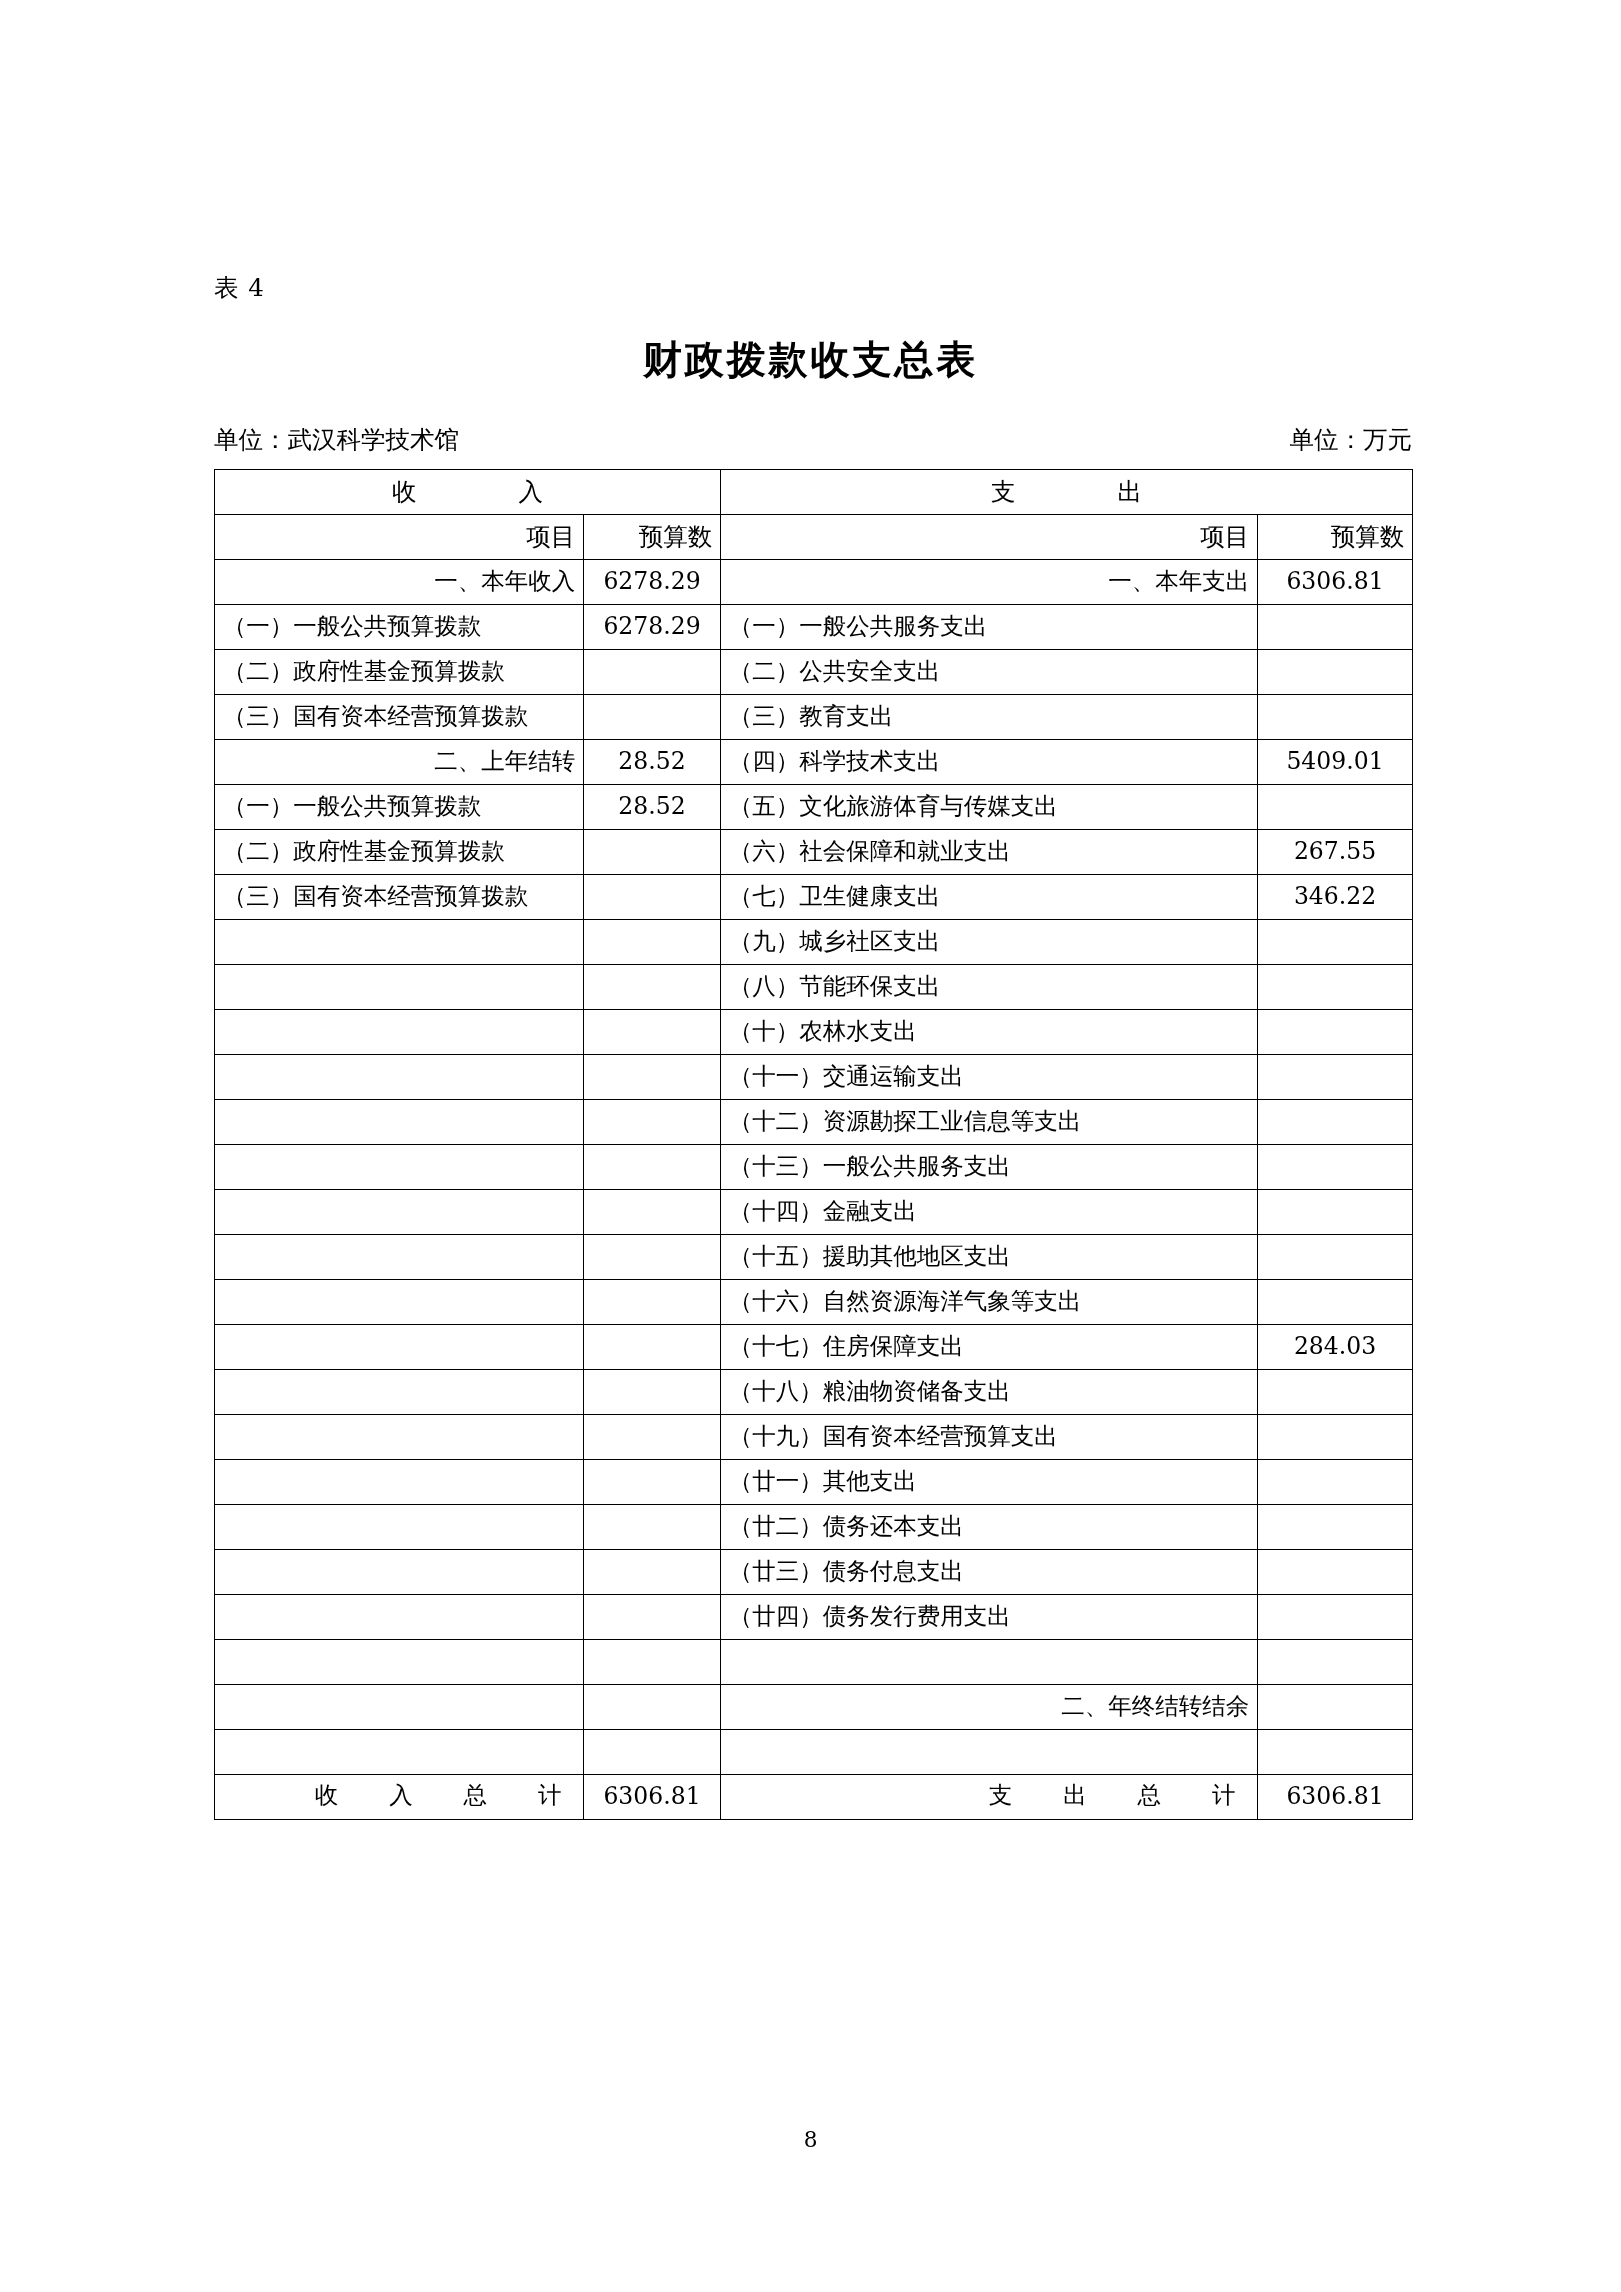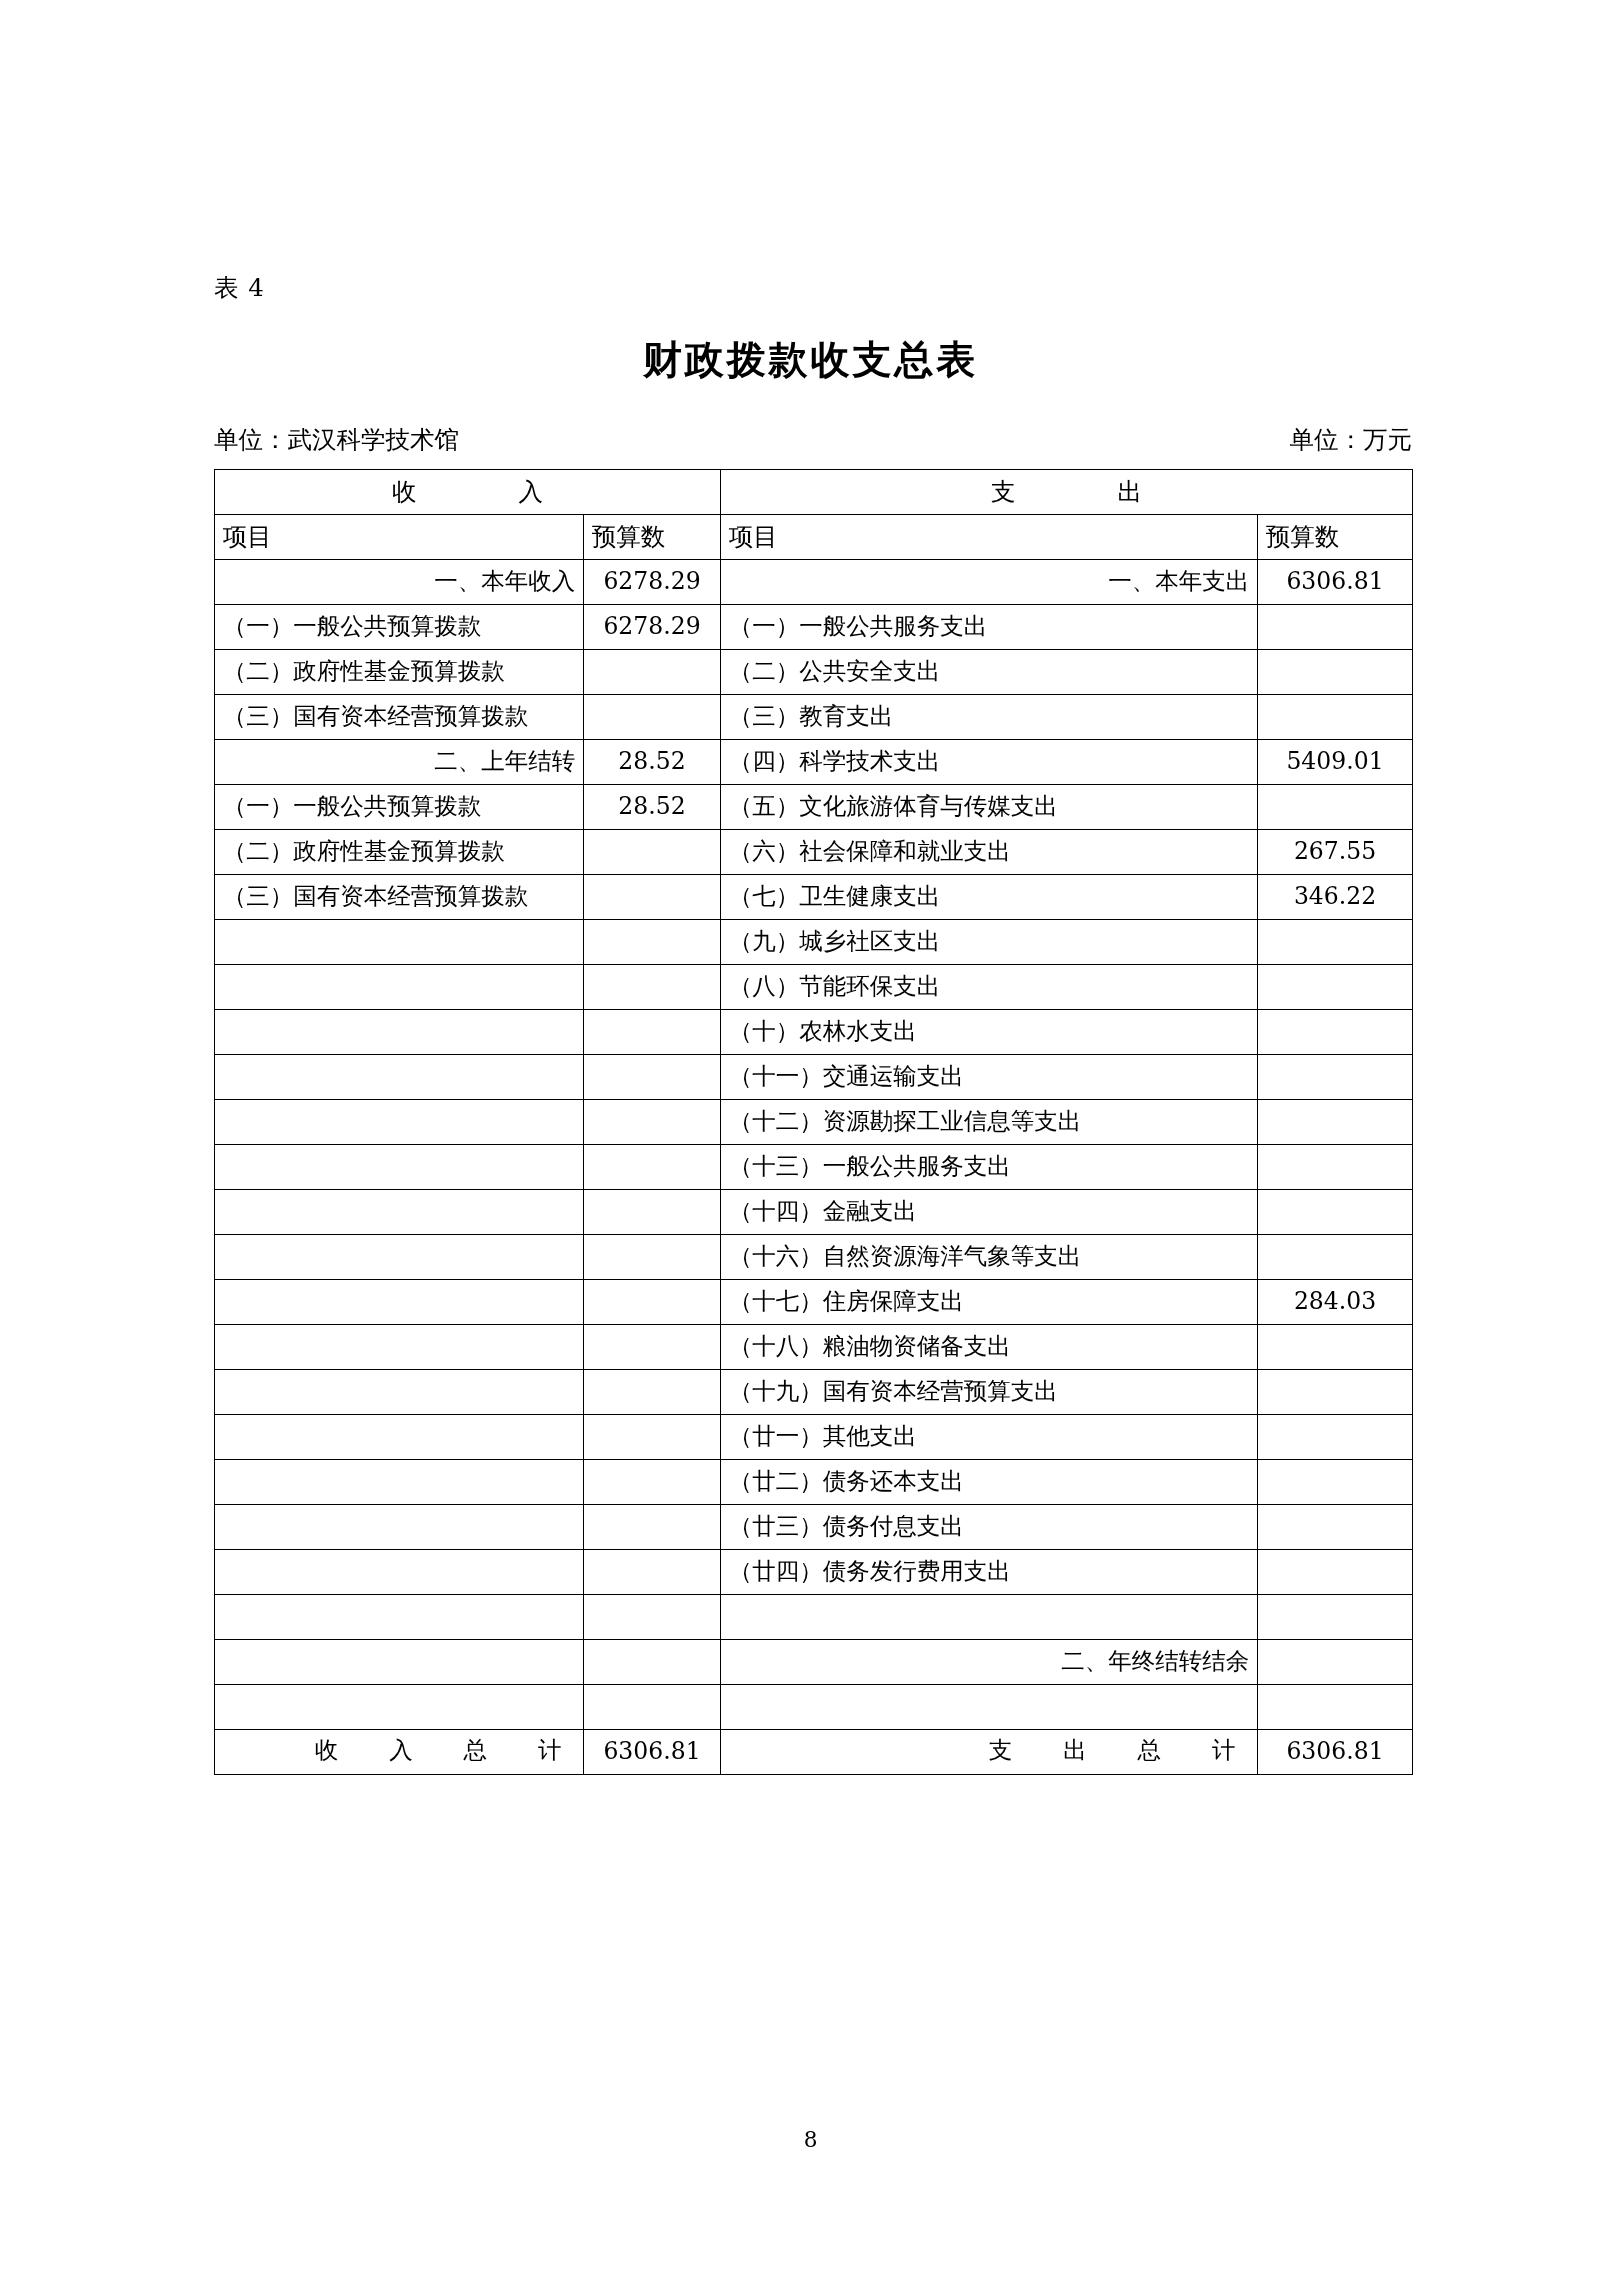--- a/index.html
+++ b/index.html
@@ -76,21 +76,21 @@
   col.c3 { width: 537px; }
   col.c4 { width: 155px; }
 
   .hdr-section {
     text-align: center;
     letter-spacing: 17.6px;
     text-indent: 17.6px;
     font-size: 24.5px;
   }
   .hdr-col {
-    text-align: left;
+    text-align: right;
     font-size: 24.5px;
     margin-left: 36px;
   }
   .num {
     text-align: center;
     font-family: "DejaVu Serif", "Liberation Serif", serif;
     padding-right: 9.8px;
   }
   .lvl1 {
     text-align: right;
@@ -234,20 +234,26 @@
         </tr>
         <tr>
           <td class="lvl2"></td>
           <td class="num"></td>
           <td class="lvl2">（十四）金融支出</td>
           <td class="num"></td>
         </tr>
         <tr>
           <td class="lvl2"></td>
           <td class="num"></td>
+          <td class="lvl2">（十五）援助其他地区支出</td>
+          <td class="num"></td>
+        </tr>
+        <tr>
+          <td class="lvl2"></td>
+          <td class="num"></td>
           <td class="lvl2">（十六）自然资源海洋气象等支出</td>
           <td class="num"></td>
         </tr>
         <tr>
           <td class="lvl2"></td>
           <td class="num"></td>
           <td class="lvl2">（十七）住房保障支出</td>
           <td class="num">284.03</td>
         </tr>
         <tr>

